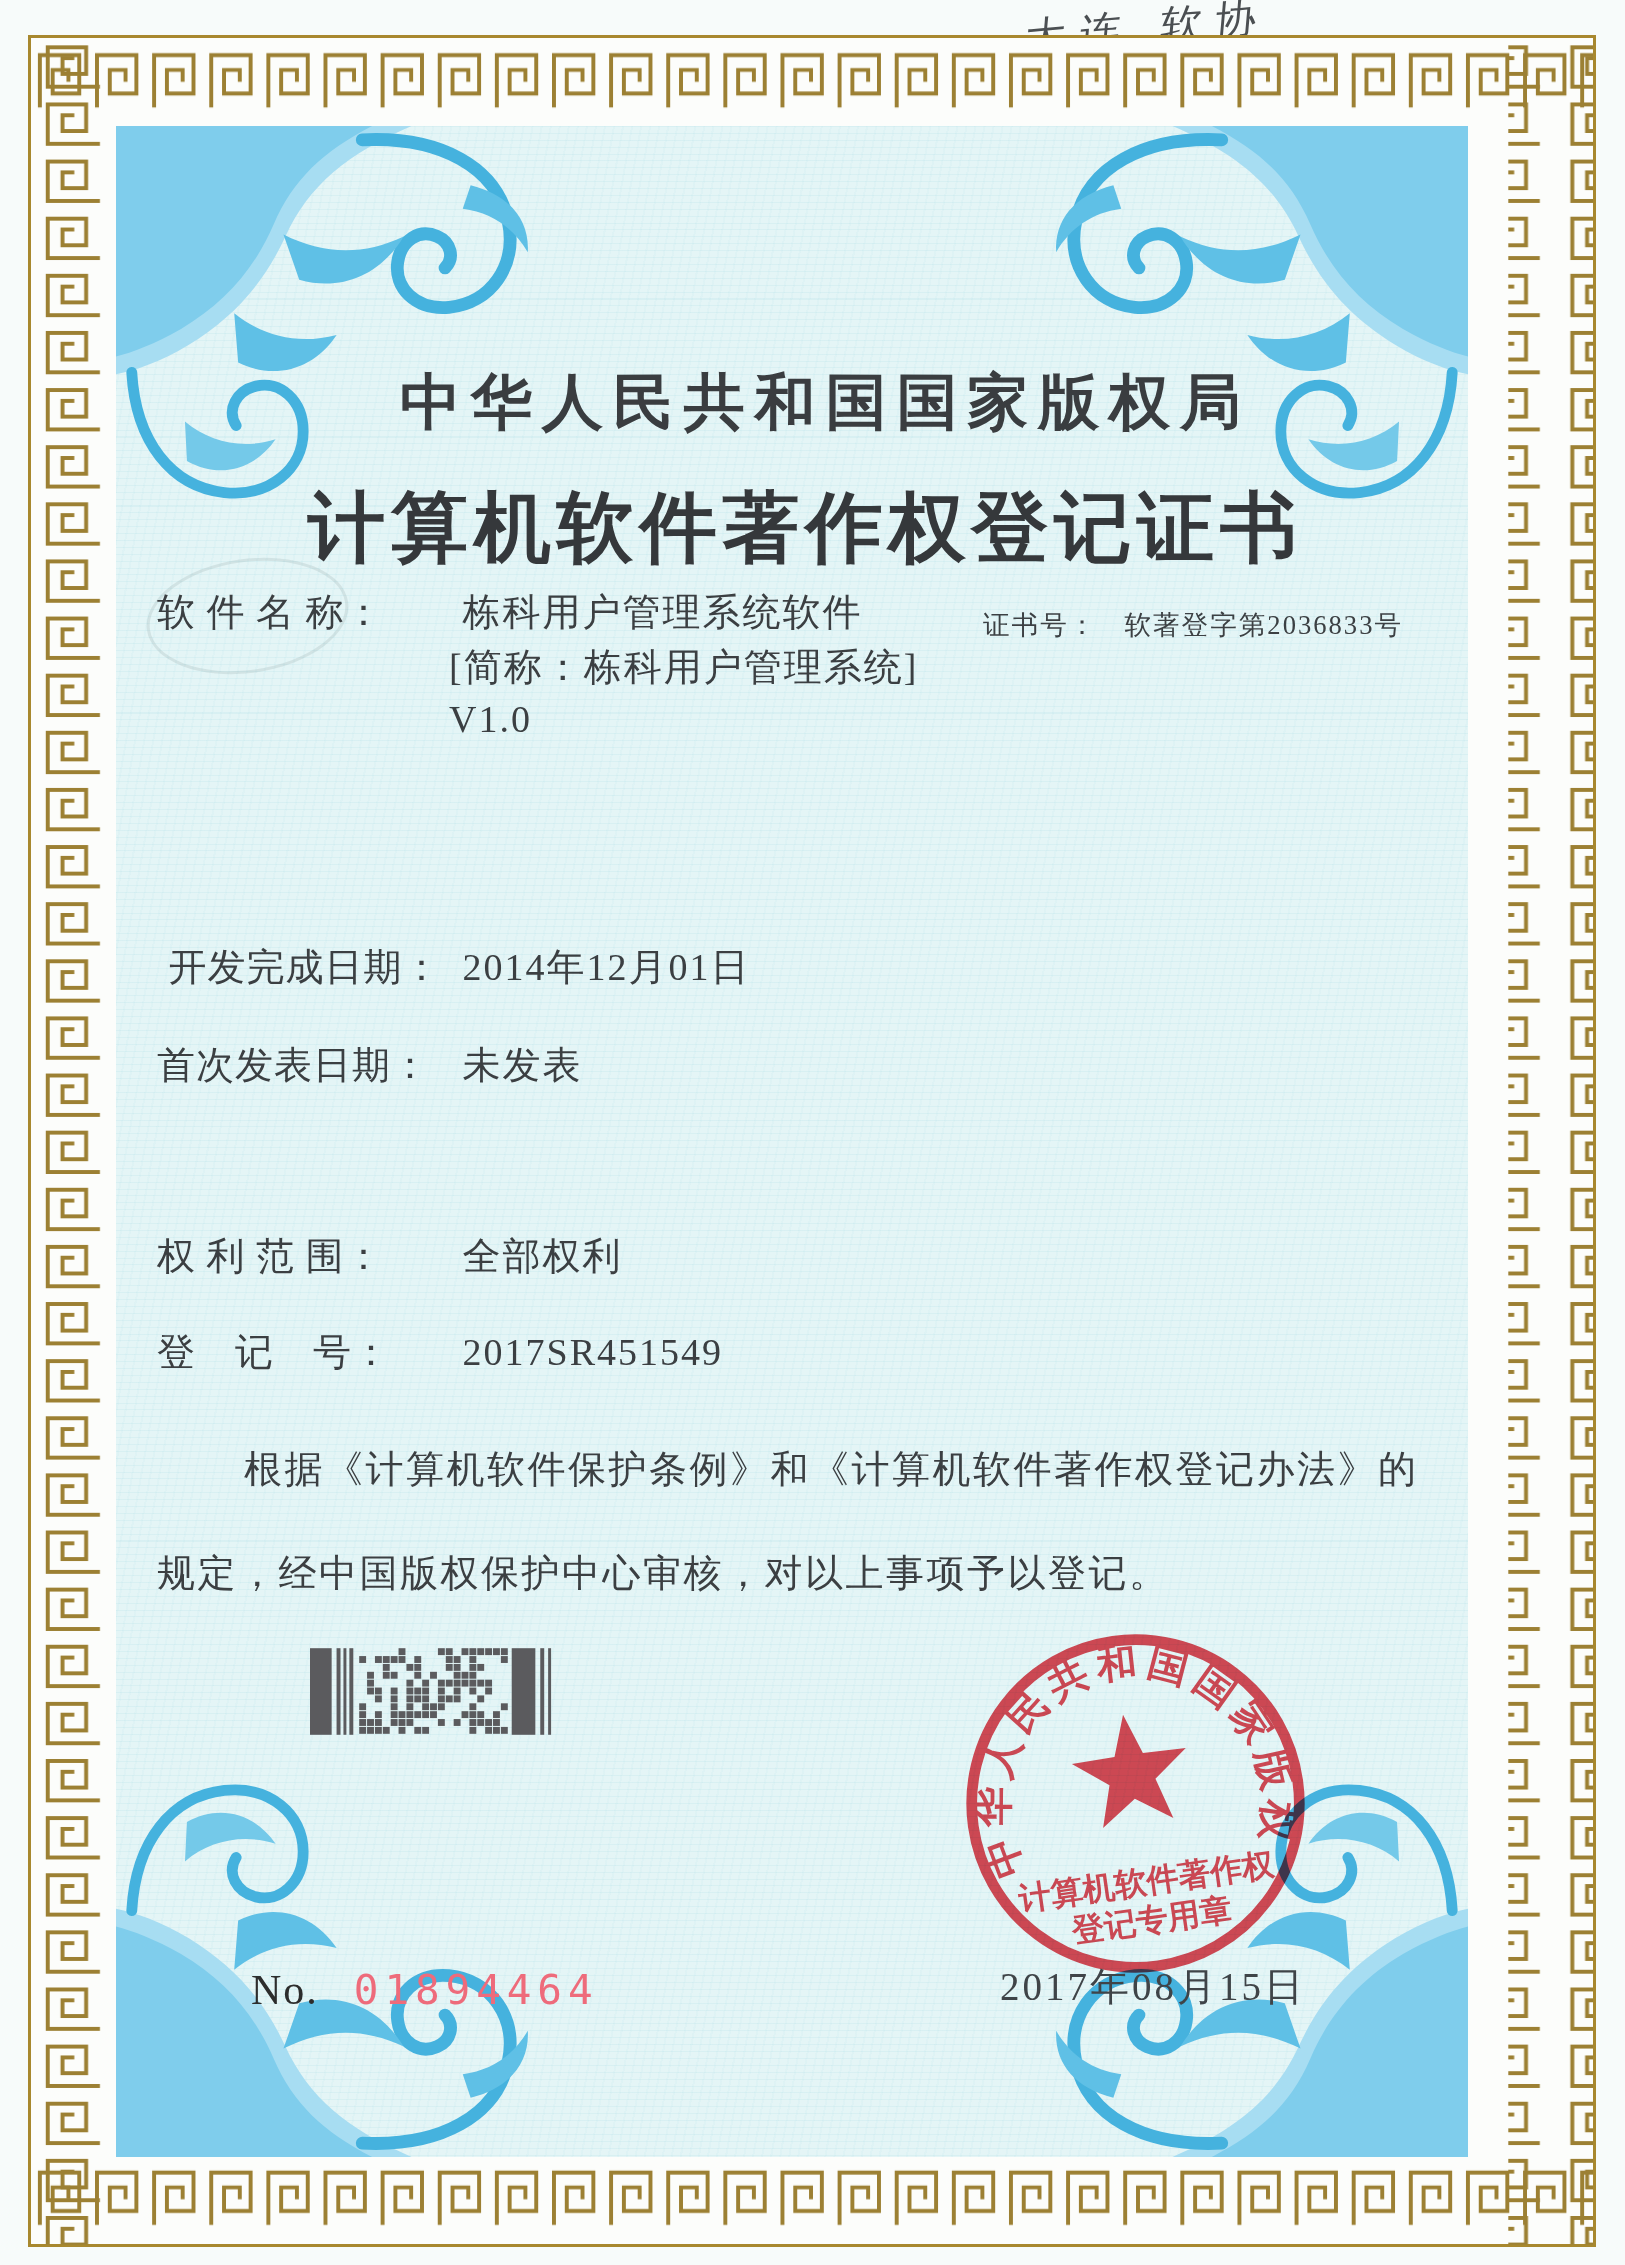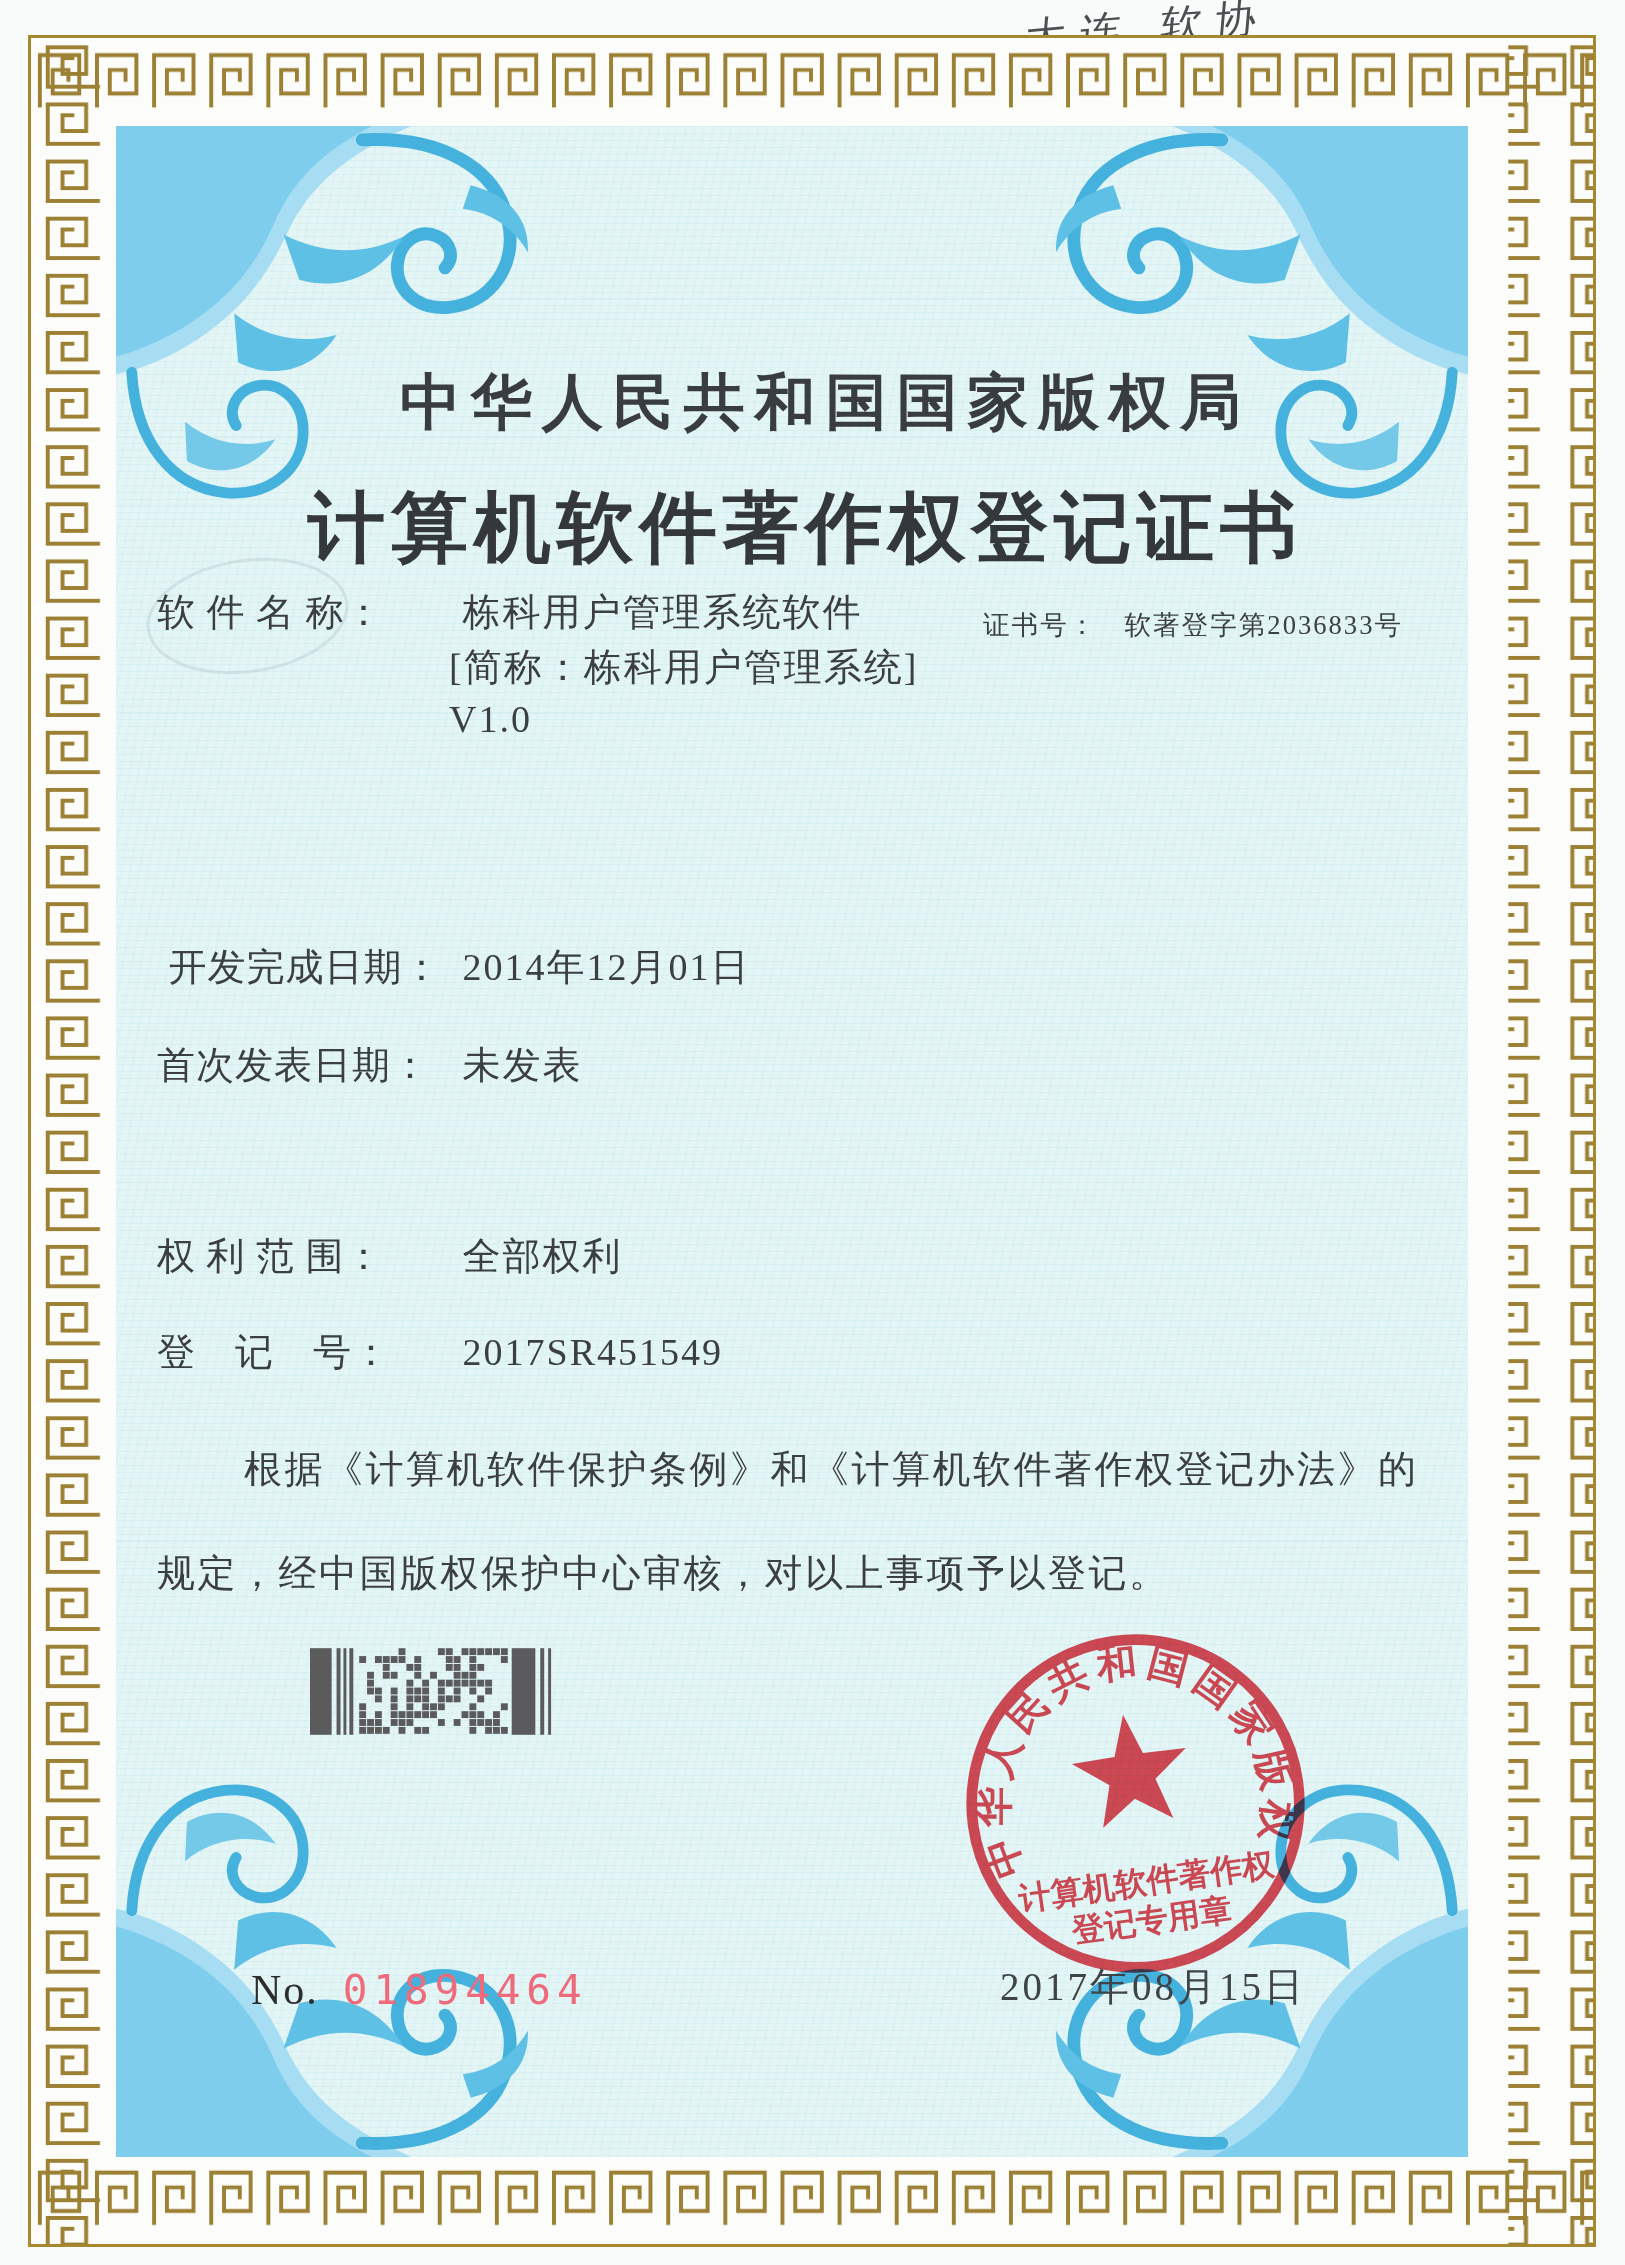--- a/index.html
+++ b/index.html
@@ -90,21 +90,21 @@
   .seal-date{
     position:absolute;left:884px;top:1834px;
     font-size:39px;color:#3f4448;letter-spacing:3px;
   }
 
   
   .serial{position:absolute;left:135px;top:1840px;font-size:42px;color:#2d2d2d;}
   .serial .no-label{font-family:"Liberation Serif", serif;letter-spacing:2px;}
   .serial .no-value{
     font-family:"DejaVu Sans Mono", monospace;
-    margin-left:24px;letter-spacing:5.9px;font-size:41px;
+    margin-left:35px;letter-spacing:5.9px;font-size:41px;
   }
 </style>
 </head>
 <body>
 
 <div class="page">
 
   <div class="handwriting">大连 软协</div>
 
   <div class="gold-frame">

